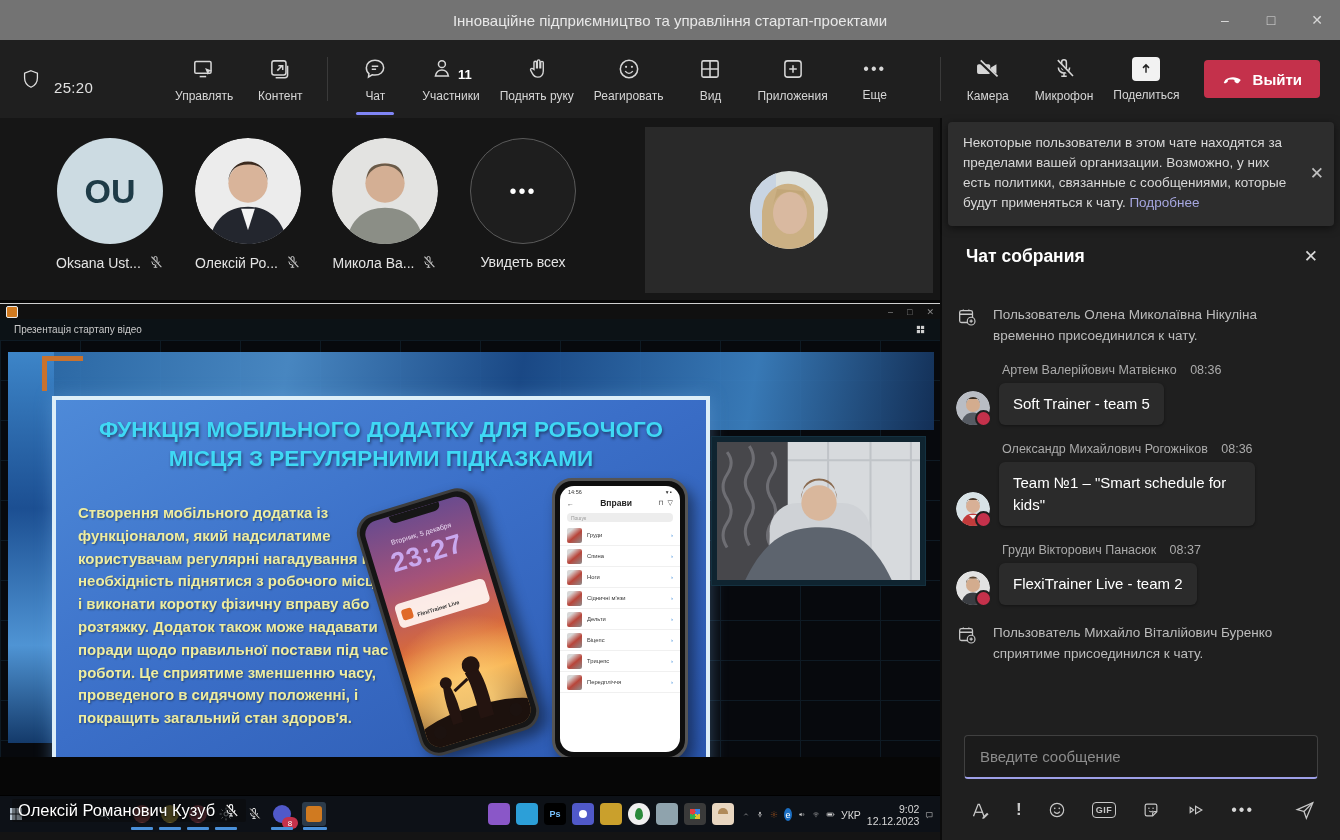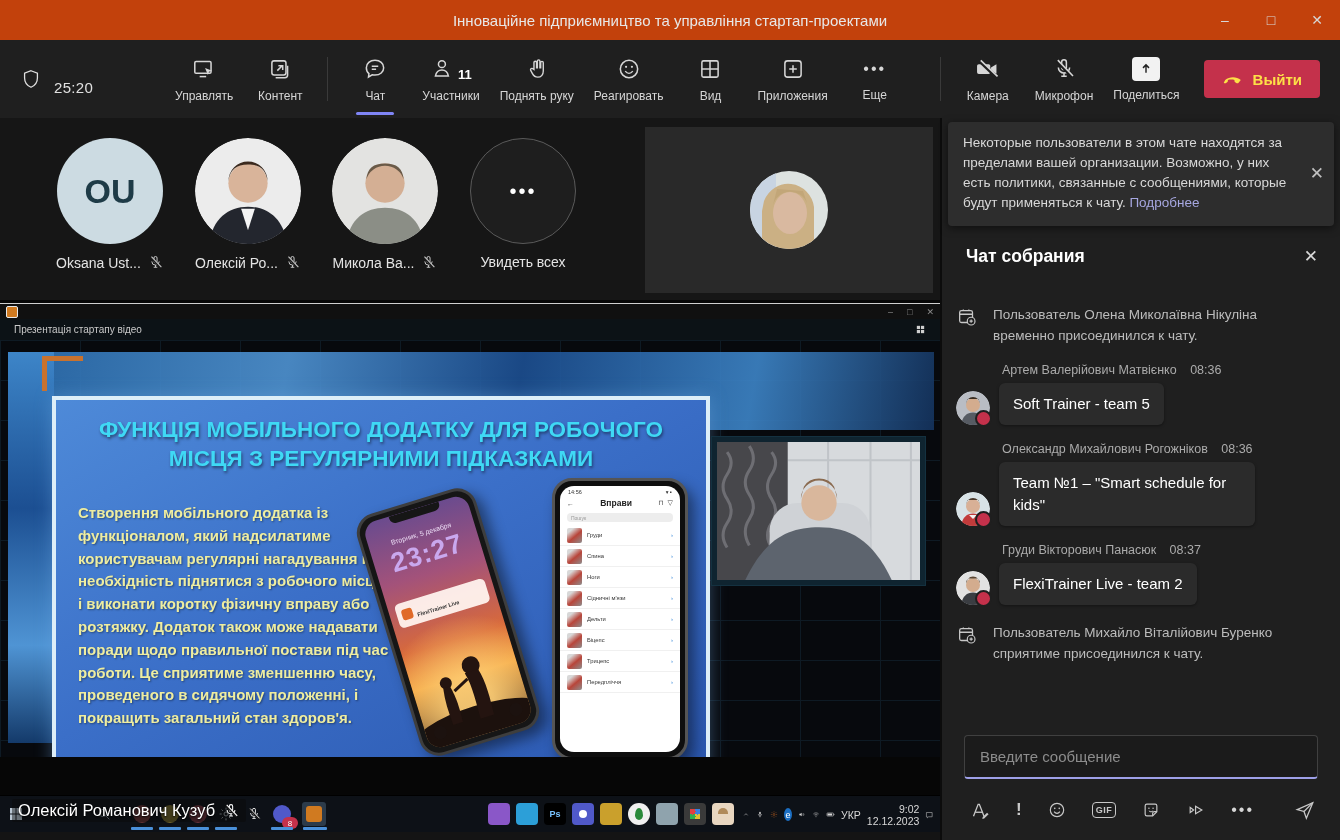--- a/index.html
+++ b/index.html
@@ -1,37 +1,37 @@
 <!DOCTYPE html>
 <html><head>
 <meta charset="utf-8">
 <style>
   html,body{margin:0;padding:0;background:#000;}
   .app{position:relative;width:1340px;height:840px;background:#151515;overflow:hidden;
        font-family:"Liberation Sans","DejaVu Sans",sans-serif;color:#e6e6e6;-webkit-font-smoothing:antialiased;}
   svg.ic{display:block;}
   
-  .titlebar{position:absolute;top:0;left:0;right:0;height:40px;background:#c2410c;display:flex;align-items:center;justify-content:center;}
+  .titlebar{position:absolute;top:0;left:0;right:0;height:40px;background:#737373;display:flex;align-items:center;justify-content:center;}
   .titlebar .title{font-size:15px;color:#e8e8e8;}
   .win-controls{position:absolute;right:0;top:0;height:40px;display:flex;}
   .win-btn{width:46px;height:40px;display:flex;align-items:center;justify-content:center;color:#d8d8d8;font-size:14px;}
   
   .toolbar{position:absolute;top:40px;left:0;right:0;height:78px;background:#1f1f1f;display:flex;align-items:center;padding:0 20px;box-sizing:border-box;}
   .meet-info{display:flex;align-items:center;gap:12px;color:#e0e0e0;}
   .timer{font-size:15px;letter-spacing:.3px;margin-top:16px;}
   .tb-btn{position:relative;height:78px;display:flex;flex-direction:column;align-items:center;justify-content:center;gap:7px;color:#d6d6d6;padding:0 10px;min-width:54px;}
   .tb-btn .lbl{font-size:12px;white-space:nowrap;}
   .tb-btn.sel::after{content:"";position:absolute;bottom:3px;left:50%;transform:translateX(-50%);width:38px;height:3px;border-radius:2px;background:#7f85f5;}
   .tb-div{width:1px;height:44px;background:#3a3a3a;margin:0 10px;}
   .badge11{font-size:13px;font-weight:bold;color:#fff;margin-left:2px;}
   .icrow{display:flex;align-items:flex-end;}
   .grp{display:flex;align-items:center;}
   .grp-right{margin-left:auto;display:flex;align-items:center;}
   .share-box{width:28px;height:24px;background:#f2f2f2;border-radius:4px;display:flex;align-items:center;justify-content:center;}
-  .leave-btn{display:flex;align-items:center;gap:9px;background:#c4314b;color:#fde047;font-size:15px;font-weight:bold;
+  .leave-btn{display:flex;align-items:center;gap:9px;background:#c4314b;color:#ffffff;font-size:15px;font-weight:bold;
              border-radius:4px;height:38px;padding:0 18px;margin-left:14px;}
   .dots3{font-size:16px;letter-spacing:2px;color:#d6d6d6;line-height:24px;}
   
   .stage{position:absolute;top:118px;left:0;width:940px;height:722px;background:#151515;}
   
   .strip{position:absolute;top:0;left:0;right:0;height:182px;background:#161616;}
   .tile{position:absolute;width:130px;text-align:center;}
   .avatar-lg{width:106px;height:106px;border-radius:50%;margin:0 auto;overflow:hidden;}
   .av-ou{background:#ccdbe2;display:flex;align-items:center;justify-content:center;font-size:34px;font-weight:600;color:#1e3b47;}
   .av-more{background:#1e1e1e;border:1.5px solid #5a5a5a;box-sizing:border-box;display:flex;align-items:center;justify-content:center;color:#fff;font-size:20px;letter-spacing:2px;}

